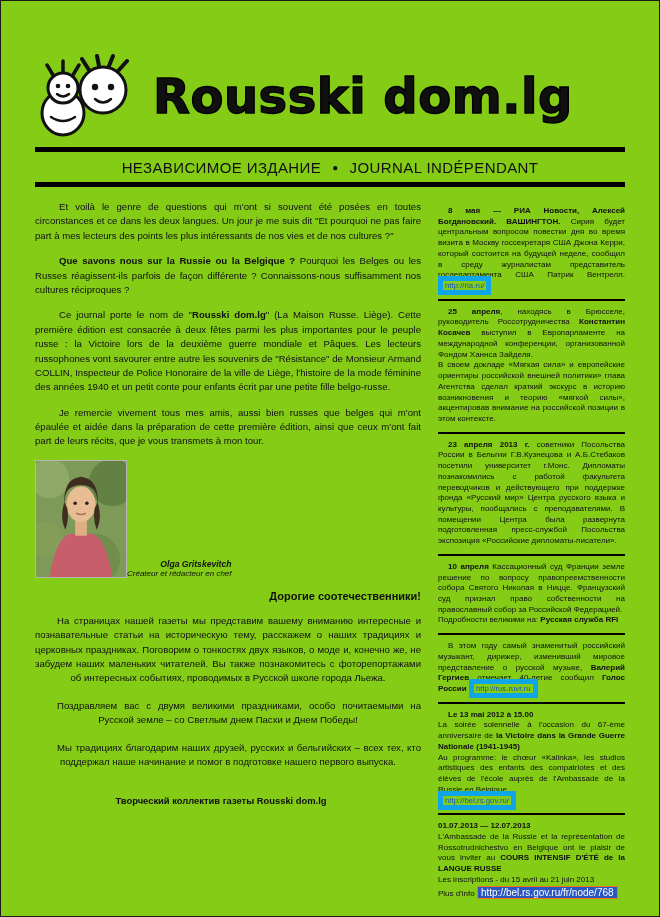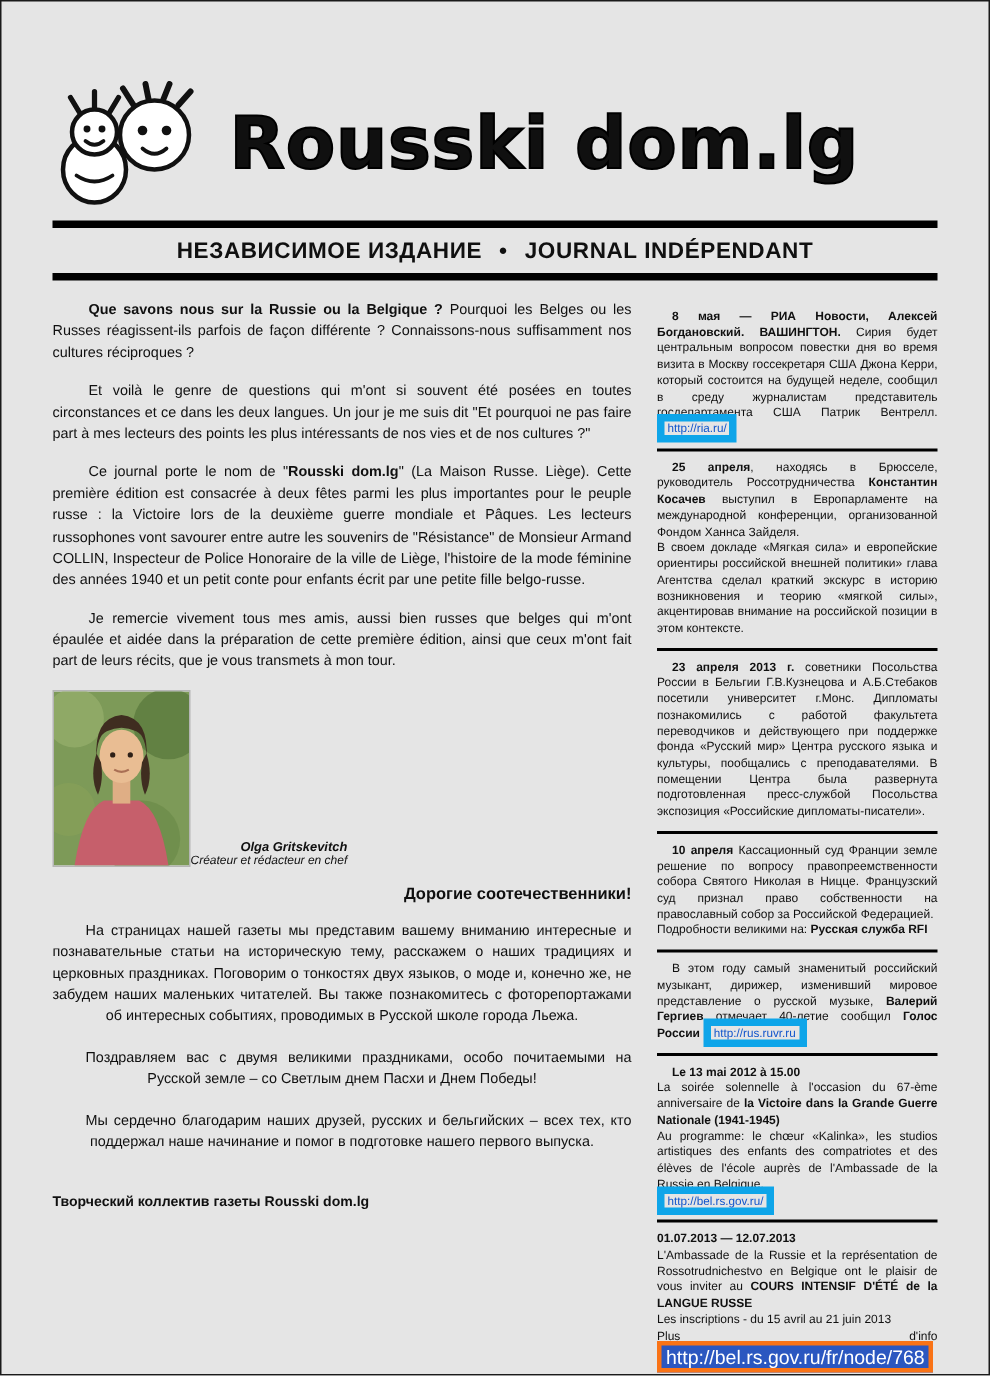--- a/index.html
+++ b/index.html
@@ -1,59 +1,59 @@
 <!DOCTYPE html>
 <html style="--link: #1155cc; --link-fill-bg: #2b57c0; --rule: #000000;"><head>
 <meta charset="utf-8">
 <title>Rousski dom.lg</title>
 <style>
   * { margin:0; padding:0; box-sizing:border-box; }
   html,body { width:660px; height:917px; }
   body { font-family:"Liberation Sans","DejaVu Sans",sans-serif; background:#9a9a9a; }
-  .page { width:660px; height:917px; background:#e5e5e5; border:1px solid #1a1a1a; overflow:hidden; color:#101010; }
+  .page { width:660px; height:917px; background:#84cc16; border:1px solid #1a1a1a; overflow:hidden; color:#101010; }
 
   
   .masthead { padding:50px 34px 0; }
   .logo-row { display:flex; align-items:center; height:90px; padding-left:2px; }
   .logo-art { width:110px; height:84px; flex:none; }
   .logo-title { font-family:"DejaVu Sans",sans-serif; font-weight:bold; font-size:48px;
                 white-space:nowrap; padding-left:6px; letter-spacing:0.5px;
                 -webkit-text-stroke:1.4px #000; }
   .rule { height:5px; background:var(--rule,#000); }
   .rule.top { margin-top:6px; }
-  .tagline { text-align:center; font-weight:bold; font-size:15px; letter-spacing:0.4px; padding:7px 0 6px; }
+  .tagline { text-align:center; font-weight:normal; font-size:15px; letter-spacing:0.4px; padding:7px 0 6px; }
   .tagline .dot { font-size:10px; vertical-align:2px; padding:0 11px; }
 
   
   .columns { display:flex; gap:17px; padding:13px 34px 0; }
   .col-left { width:386px; flex:none; }
   .col-right { flex:1; min-width:0; font-size:8px; line-height:1.34; }
 
   
   .col-left p.fr { font-size:9.6px; line-height:1.5; text-align:justify; text-indent:24px; margin-bottom:11px; }
   .b { font-weight:bold; }
 
   .photo-wrap { display:flex; flex-direction:row; align-items:flex-end; padding-right:4px; margin:3px 0 12px; }
   .portrait { width:92px; height:118px; border:1px solid #b5b5b5; }
   .photo-cap { text-align:right; }
   .cap-name { font-size:8.6px; font-style:italic; font-weight:bold; margin-top:4px; }
   .cap-role { font-size:8px; font-style:italic; }
 
   .greet-title { text-align:right; font-weight:bold; font-size:11px; margin:12px 0 12px; }
   .greet { font-size:9.6px; line-height:1.5; text-align:justify; text-align-last:center; text-indent:22px; margin-bottom:13px; }
-  .signature { text-align:left; font-weight:bold; font-size:9.4px; padding-right:14px; margin-top:26px; }
+  .signature { text-align:center; font-weight:bold; font-size:9.4px; padding-right:14px; margin-top:26px; }
 
   
   .news-item { text-align:justify; padding:6px 0 7px; text-indent:10px; }
   .news-item + .news-item { border-top:2px solid #000; }
   .news-item.noindent { text-indent:0; }
   .link { color:var(--link,#1155cc); }
   .link-box { border:5px solid #0ea5e9; padding:0 2px; white-space:nowrap; font-size:7.8px; }
-  .link-fill { background:var(--link-fill-bg,#2b57c0); color:#fff; border:3px solid #f97316;
-               padding:0 3px; white-space:nowrap; font-size:13px;margin-top:34px; }
+  .link-fill { background:var(--link-fill-bg,#2b57c0); color:#fff; border:1px solid #f97316;
+               padding:0 3px; white-space:nowrap; font-size:10px;margin-top:34px; }
 </style>
 </head>
 <body>
 
 <div class="page">
 
   <header class="masthead">
     <div class="logo-row">
       <svg class="logo-art" viewBox="0 0 110 84" aria-hidden="true">
         <g stroke="#111" stroke-width="4" fill="none" stroke-linecap="round">
@@ -85,22 +85,22 @@
     <div class="rule top"></div>
     <div class="tagline">
       <span>НЕЗАВИСИМОЕ ИЗДАНИЕ</span><span class="dot">●</span><span>JOURNAL INDÉPENDANT</span>
     </div>
     <div class="rule"></div>
   </header>
 
   <div class="columns">
 
     <section class="col-left">
+      <p class="fr"><span>Et voilà le genre de questions qui m'ont si souvent été posées en toutes circonstances et ce dans les deux langues. Un jour je me suis dit "Et pourquoi ne pas faire part à mes lecteurs des points les plus intéressants de nos vies et de nos cultures ?"</span></p>
       <p class="fr"><span class="b">Que savons nous sur la Russie ou la Belgique ?</span><span> Pourquoi les Belges ou les Russes réagissent-ils parfois de façon différente ? Connaissons-nous suffisamment nos cultures réciproques ?</span></p>
-      <p class="fr"><span>Et voilà le genre de questions qui m'ont si souvent été posées en toutes circonstances et ce dans les deux langues. Un jour je me suis dit "Et pourquoi ne pas faire part à mes lecteurs des points les plus intéressants de nos vies et de nos cultures ?"</span></p>
       <p class="fr"><span>Ce journal porte le nom de "</span><span class="b">Rousski dom.lg</span><span>" (La Maison Russe. Liège). Cette première édition est consacrée à deux fêtes parmi les plus importantes pour le peuple russe : la Victoire lors de la deuxième guerre mondiale et Pâques. Les lecteurs russophones vont savourer entre autre les souvenirs de "Résistance" de Monsieur Armand COLLIN, Inspecteur de Police Honoraire de la ville de Liège, l'histoire de la mode féminine des années 1940 et un petit conte pour enfants écrit par une petite fille belgo-russe.</span></p>
       <p class="fr"><span>Je remercie vivement tous mes amis, aussi bien russes que belges qui m'ont épaulée et aidée dans la préparation de cette première édition, ainsi que ceux m'ont fait part de leurs récits, que je vous transmets à mon tour.</span></p>
 
       <figure class="photo-wrap">
         <svg class="portrait" viewBox="0 0 92 118" preserveAspectRatio="none" aria-hidden="true">
           <rect width="92" height="118" fill="#7d9a58"></rect>
           <circle cx="14" cy="18" r="20" fill="#93ad6a" opacity="0.8"></circle>
           <circle cx="78" cy="22" r="24" fill="#5b7a3e" opacity="0.8"></circle>
           <circle cx="60" cy="100" r="26" fill="#6b8a49" opacity="0.7"></circle>
           <circle cx="10" cy="80" r="18" fill="#88a258" opacity="0.6"></circle>
@@ -116,21 +116,21 @@
         </svg>
         <figcaption class="photo-cap">
           <div class="cap-name">Olga Gritskevitch</div>
           <div class="cap-role">Créateur et rédacteur en chef</div>
         </figcaption>
       </figure>
 
       <h2 class="greet-title">Дорогие соотечественники!</h2>
       <p class="greet">На страницах нашей газеты мы представим вашему вниманию интересные и познавательные статьи на историческую тему, расскажем о наших традициях и церковных праздниках. Поговорим о тонкостях двух языков, о моде и, конечно же, не забудем наших маленьких читателей. Вы также познакомитесь с фоторепортажами об интересных событиях, проводимых в Русской школе города Льежа.</p>
       <p class="greet">Поздравляем вас с двумя великими праздниками, особо почитаемыми на Русской земле – со Светлым днем Пасхи и Днем Победы!</p>
-      <p class="greet">Мы сердечно благодарим наших друзей, русских и бельгийских – всех тех, кто поддержал наше начинание и помог в подготовке нашего первого выпуска.</p>
+      <p class="greet">Мы традициях благодарим наших друзей, русских и бельгийских – всех тех, кто поддержал наше начинание и помог в подготовке нашего первого выпуска.</p>
       <div class="signature">Творческий коллектив газеты Rousski dom.lg</div>
     </section>
 
     <aside class="col-right">
       <div class="news-item"><span class="b">8 мая — РИА Новости, Алексей Богдановский. ВАШИНГТОН.</span><span> Сирия будет центральным вопросом повестки дня во время визита в Москву госсекретаря США Джона Керри, который состоится на будущей неделе, сообщил в среду журналистам представитель госдепартамента США Патрик Вентрелл. </span><span class="link link-box">http://ria.ru/</span></div>
       <div class="news-item"><span class="b">25 апреля</span><span>, находясь в Брюсселе, руководитель Россотрудничества </span><span class="b">Константин Косачев</span><span> выступил в Европарламенте на международной конференции, организованной Фондом Ханнса Зайделя.</span><br><span>В своем докладе «Мягкая сила» и европейские ориентиры российской внешней политики» глава Агентства сделал краткий экскурс в историю возникновения и теорию «мягкой силы», акцентировав внимание на российской позиции в этом контексте.</span></div>
       <div class="news-item"><span class="b">23 апреля 2013 г.</span><span> советники Посольства России в Бельгии Г.В.Кузнецова и А.Б.Стебаков посетили университет г.Монс. Дипломаты познакомились с работой факультета переводчиков и действующего при поддержке фонда «Русский мир» Центра русского языка и культуры, пообщались с преподавателями. В помещении Центра была развернута подготовленная пресс-службой Посольства экспозиция «Российские дипломаты-писатели».</span></div>
       <div class="news-item"><span class="b">10 апреля</span><span> Кассационный суд Франции земле решение по вопросу правопреемственности собора Святого Николая в Ницце. Французский суд признал право собственности на православный собор за Российской Федерацией.</span><br><span>Подробности великими на: </span><span class="b">Русская служба RFI</span></div>
       <div class="news-item"><span>В этом году самый знаменитый российский музыкант, дирижер, изменивший мировое представление о русской музыке, </span><span class="b">Валерий Гергиев</span><span> отмечает 40-летие сообщил </span><span class="b">Голос России</span><span> </span><span class="link link-box">http://rus.ruvr.ru</span></div>
       <div class="news-item"><span class="b">Le 13 mai 2012 à 15.00</span><br><span>La soirée solennelle à l'occasion du 67-ème anniversaire de </span><span class="b">la Victoire dans la Grande Guerre Nationale (1941-1945)</span><br><span>Au programme: le chœur «Kalinka», les studios artistiques des enfants des compatriotes et des élèves de l'école auprès de l'Ambassade de la Russie en Belgique.</span><br><span class="link link-box">http://bel.rs.gov.ru/</span></div>

